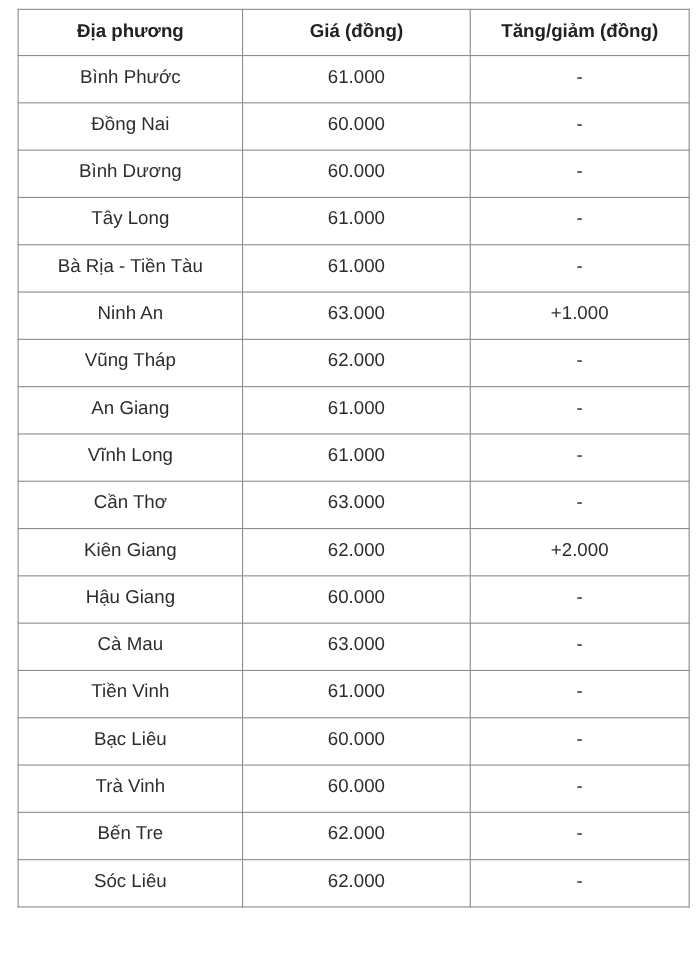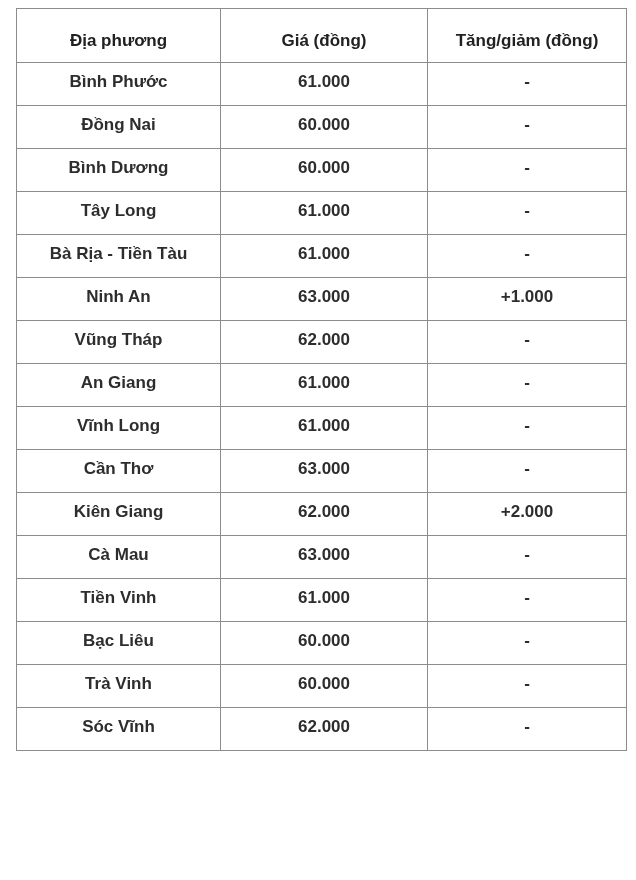--- a/index.html
+++ b/index.html
@@ -33,24 +33,24 @@
     text-align: center;
     vertical-align: top;
     font-size: 17px;
     line-height: 21px;
     overflow: hidden;
     white-space: nowrap;
   }
   th {
     font-weight: 700;
     color: var(--header-text, #212121);
-    padding: 21px 4px 11px 4px;
+    padding: 9px 4px 11px 4px;
   }
   td {
-    font-weight: 700;
+    font-weight: 400;
     color: var(--body-text, #2d2d2d);
     padding: 8px 4px 13px 4px;
   }
 </style>
 </head>
 <body style="background: rgb(255, 255, 255);">
 
 <div class="table-wrap">
   <table>
     <colgroup>
@@ -115,39 +115,49 @@
           <td>Cần Thơ</td>
           <td>63.000</td>
           <td>-</td>
         </tr>
         <tr>
           <td>Kiên Giang</td>
           <td>62.000</td>
           <td>+2.000</td>
         </tr>
         <tr>
+          <td>Hậu Giang</td>
+          <td>60.000</td>
+          <td>-</td>
+        </tr>
+        <tr>
           <td>Cà Mau</td>
           <td>63.000</td>
           <td>-</td>
         </tr>
         <tr>
           <td>Tiền Vinh</td>
           <td>61.000</td>
           <td>-</td>
         </tr>
         <tr>
           <td>Bạc Liêu</td>
           <td>60.000</td>
           <td>-</td>
         </tr>
         <tr>
           <td>Trà Vinh</td>
           <td>60.000</td>
           <td>-</td>
         </tr>
         <tr>
-          <td>Sóc Vĩnh</td>
+          <td>Bến Tre</td>
+          <td>62.000</td>
+          <td>-</td>
+        </tr>
+        <tr>
+          <td>Sóc Liêu</td>
           <td>62.000</td>
           <td>-</td>
         </tr>
       </tbody>
   </table>
 </div>
 
 </body></html>

